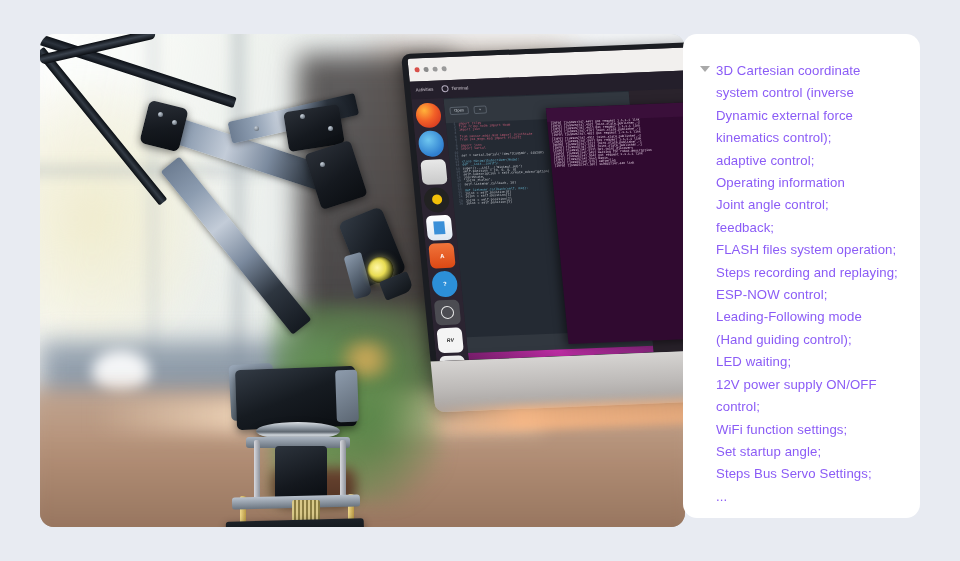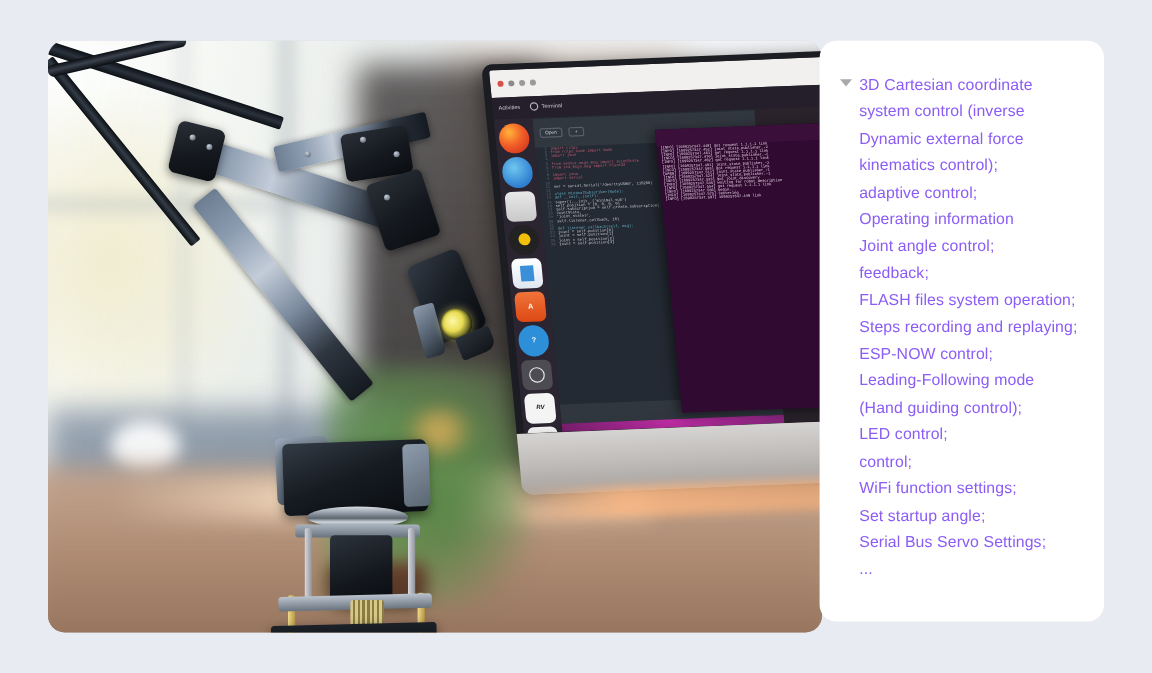--- a/index.html
+++ b/index.html
@@ -896,23 +896,24 @@
           <li>kinematics control);</li>
           <li>adaptive control;</li>
           <li>Operating information</li>
           <li>Joint angle control;</li>
           <li>feedback;</li>
           <li>FLASH files system operation;</li>
           <li>Steps recording and replaying;</li>
           <li>ESP-NOW control;</li>
           <li>Leading-Following mode</li>
           <li>(Hand guiding control);</li>
-          <li>LED control;</li>
+          <li>LED waiting;</li>
+          <li>12V power supply ON/OFF</li>
           <li>control;</li>
           <li>WiFi function settings;</li>
           <li>Set startup angle;</li>
-          <li>Serial Bus Servo Settings;</li>
+          <li>Steps Bus Servo Settings;</li>
           <li>...</li>
         </ul>
     </div>
   </div>
 
 </div>
 
 </body></html>

